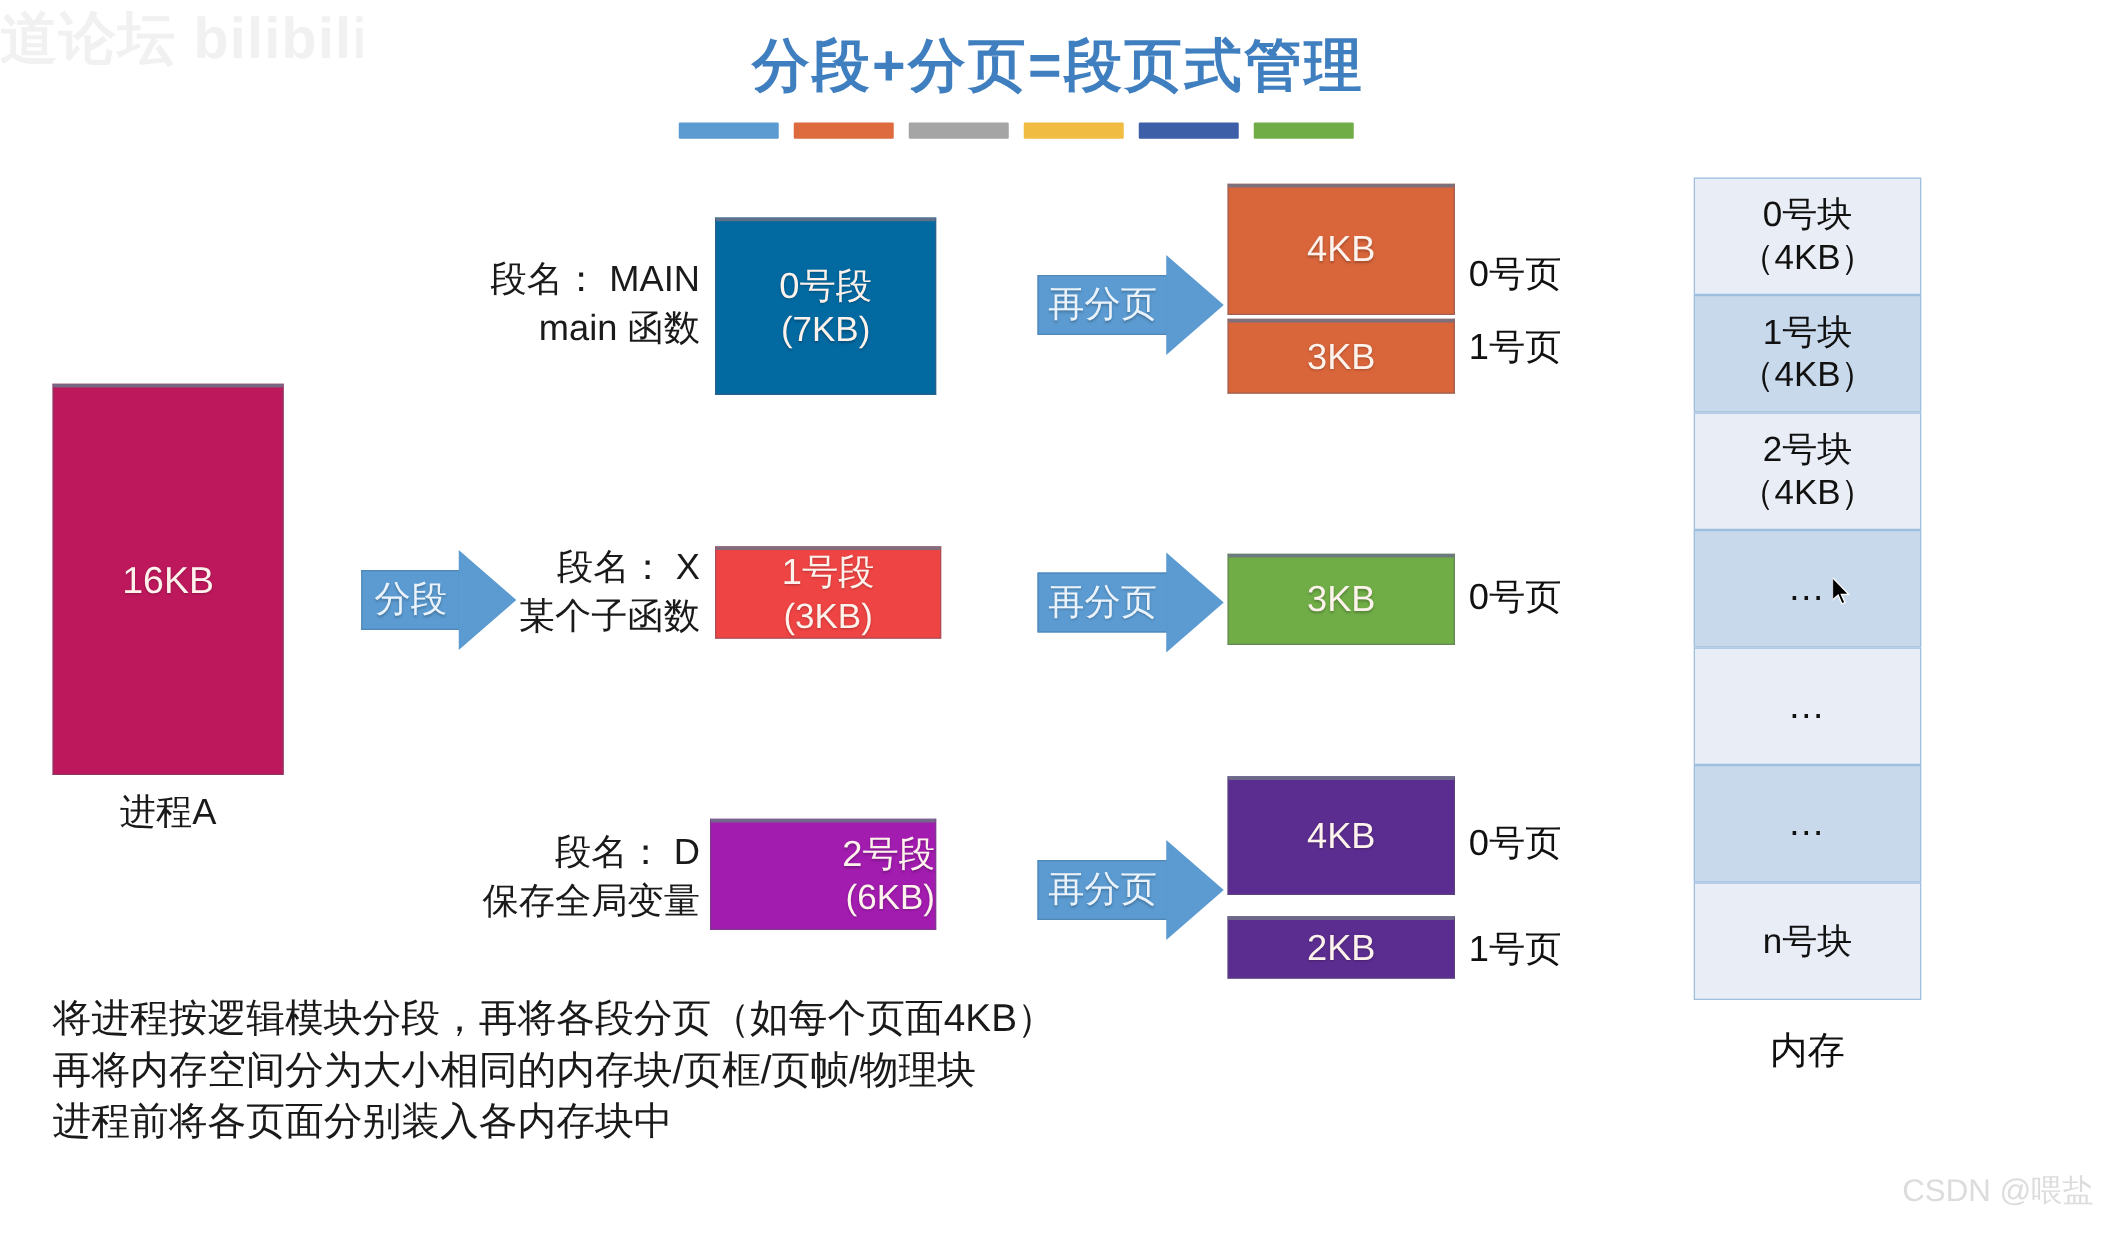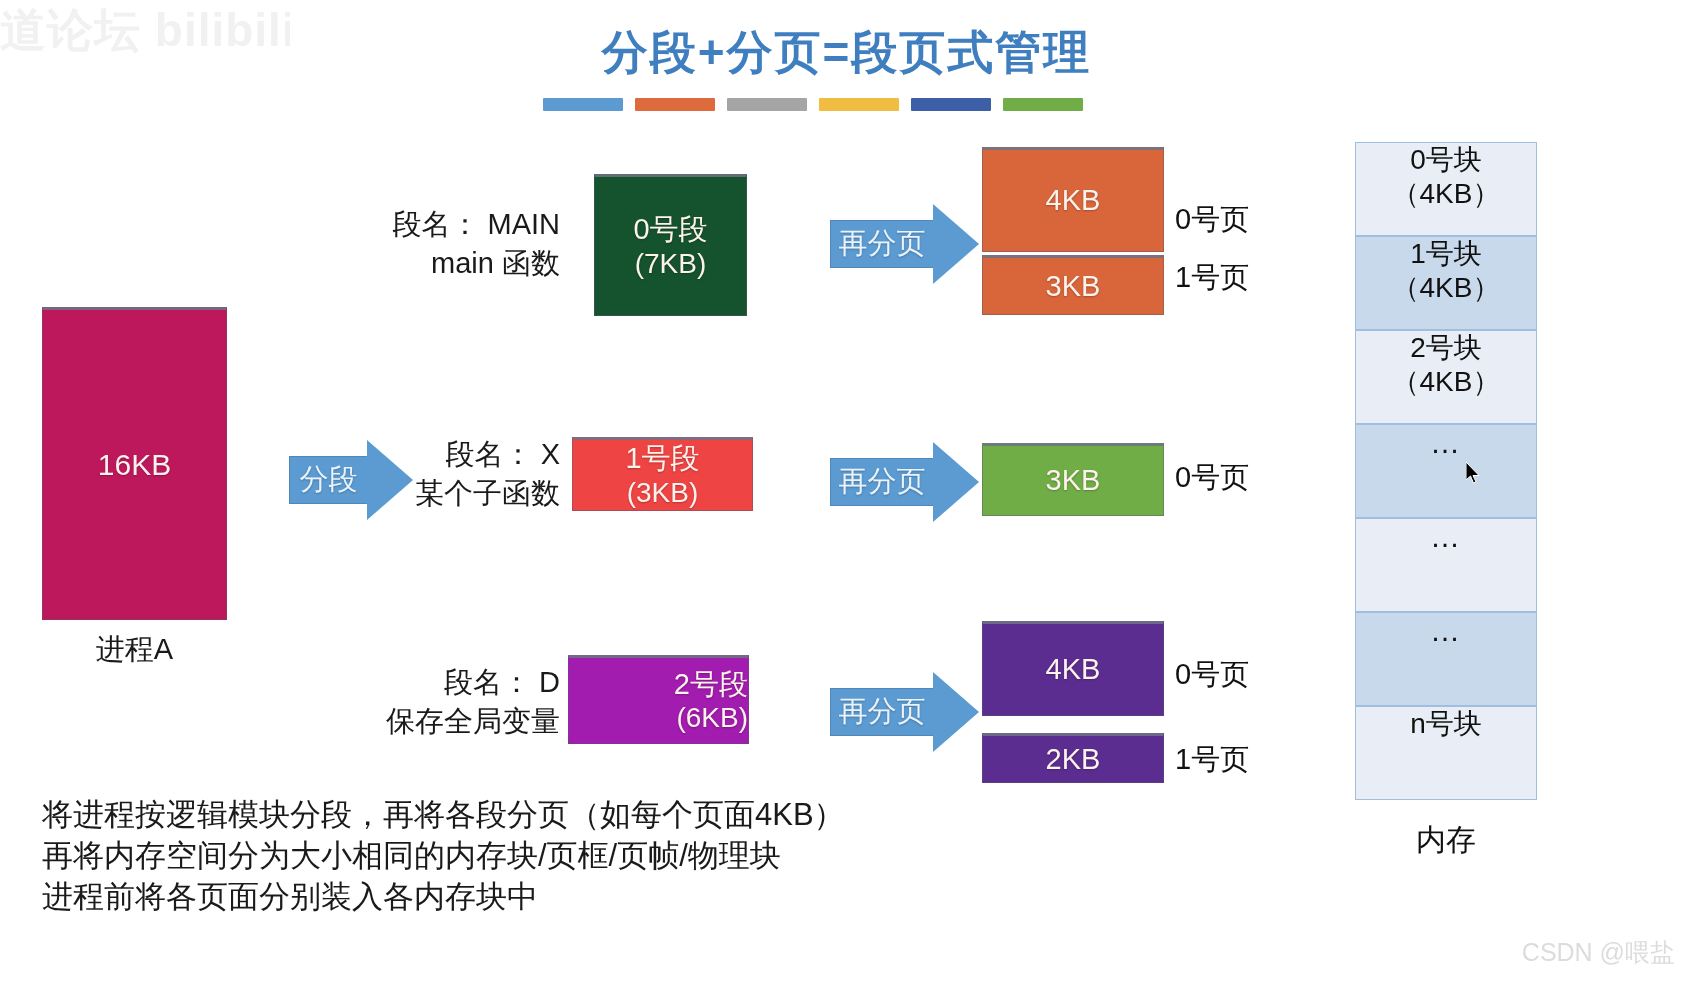--- a/index.html
+++ b/index.html
@@ -151,20 +151,21 @@
     width: 182px;
     display: flex;
     flex-direction: column;
   }
   .mem-cell {
     box-sizing: border-box;
     border: 1px solid #9fbfdf;
     display: flex;
     flex-direction: column;
     align-items: center;
+    justify-content: center;
     font-size: 28px;
     line-height: 1.2;
     color: #111;
     height: 94px;
   }
   .mem-cell.light { background: #e9eef6; }
   .mem-cell.dark  { background: #c9d9ec; }
   .mem-cell .dots { font-size: 30px; letter-spacing: 2px; }
   .mem-caption {
     position: absolute;
@@ -216,21 +217,21 @@
 
 <div class="arrow" style="left:249px; top:440px;">
   <div class="shaft" style="width:79px;">分段</div>
   <div class="head"></div>
 </div>
 
 <div class="seg-name" style="left:355px; top:205px; width:205px;">
   <div>段名： MAIN</div>
   <div>main 函数</div>
 </div>
-<div class="box" style="left:572px; top:174px; width:153px; height:142px; background:#14532d;margin-left:22px;">
+<div class="box" style="left:572px; top:174px; width:177px; height:142px; background:#0369a1;">
   <span>0号段</span>
   <span class="sub">(7KB)</span>
 </div>
 <div class="arrow" style="left:790px; top:204px;">
   <div class="shaft" style="width:104px;">再分页</div>
   <div class="head"></div>
 </div>
 <div class="box" style="left:982px; top:147px; width:182px; height:105px; background:#d9653b;">
   <span>4KB</span>
 </div>

